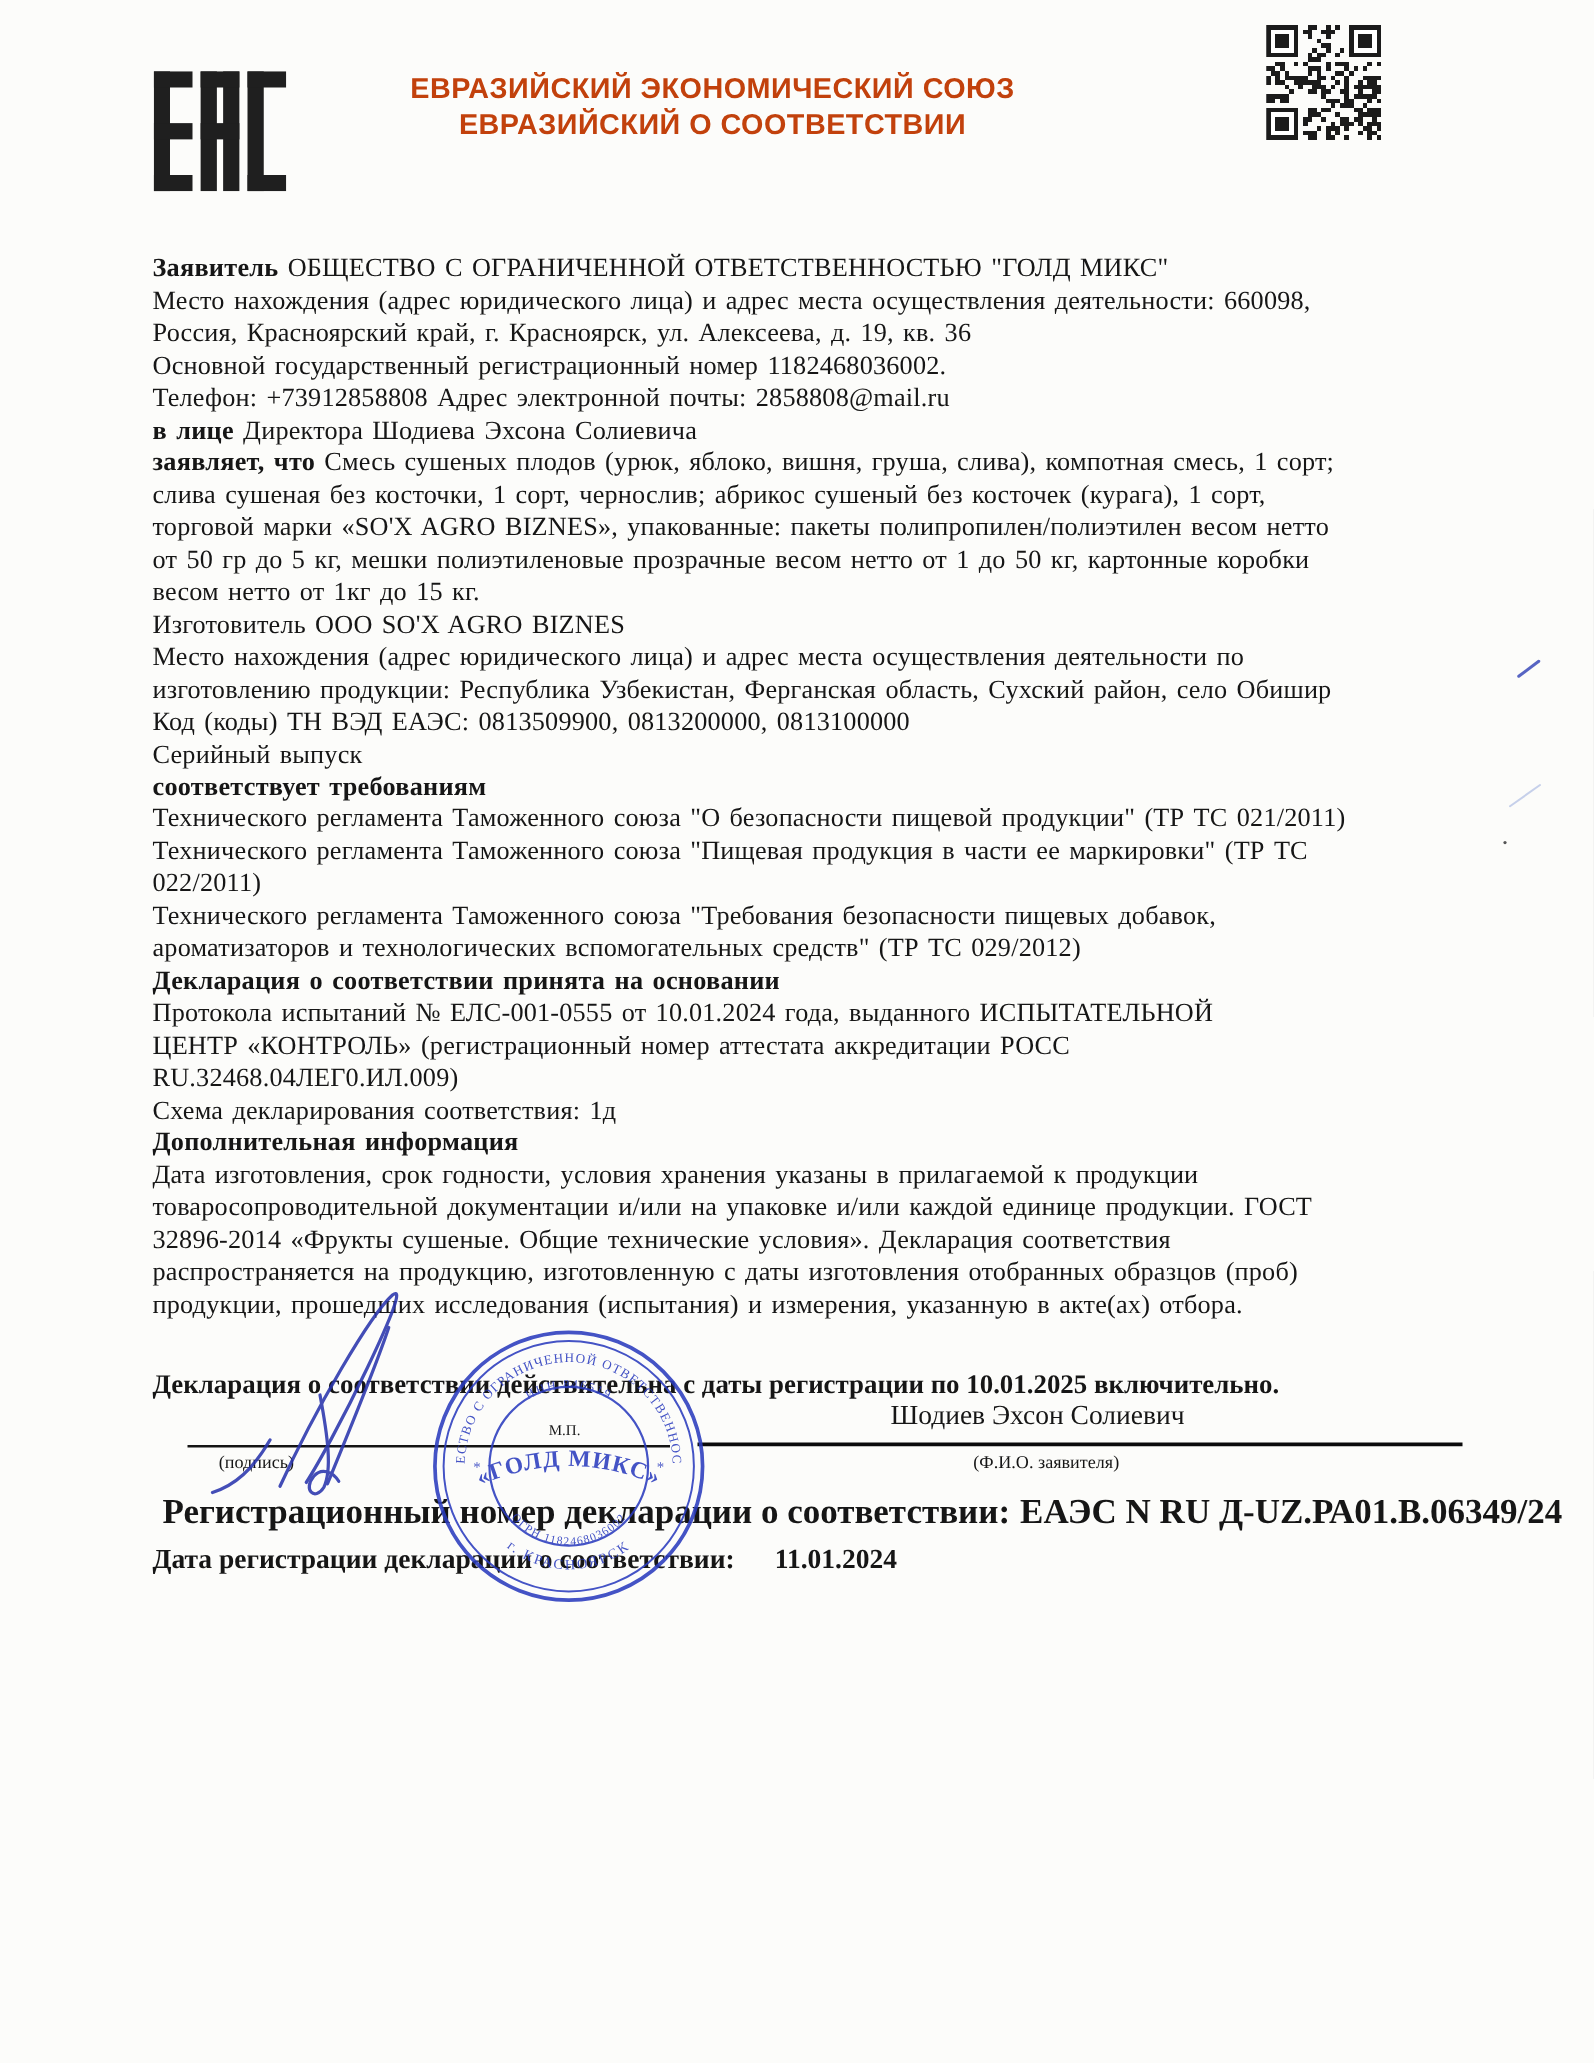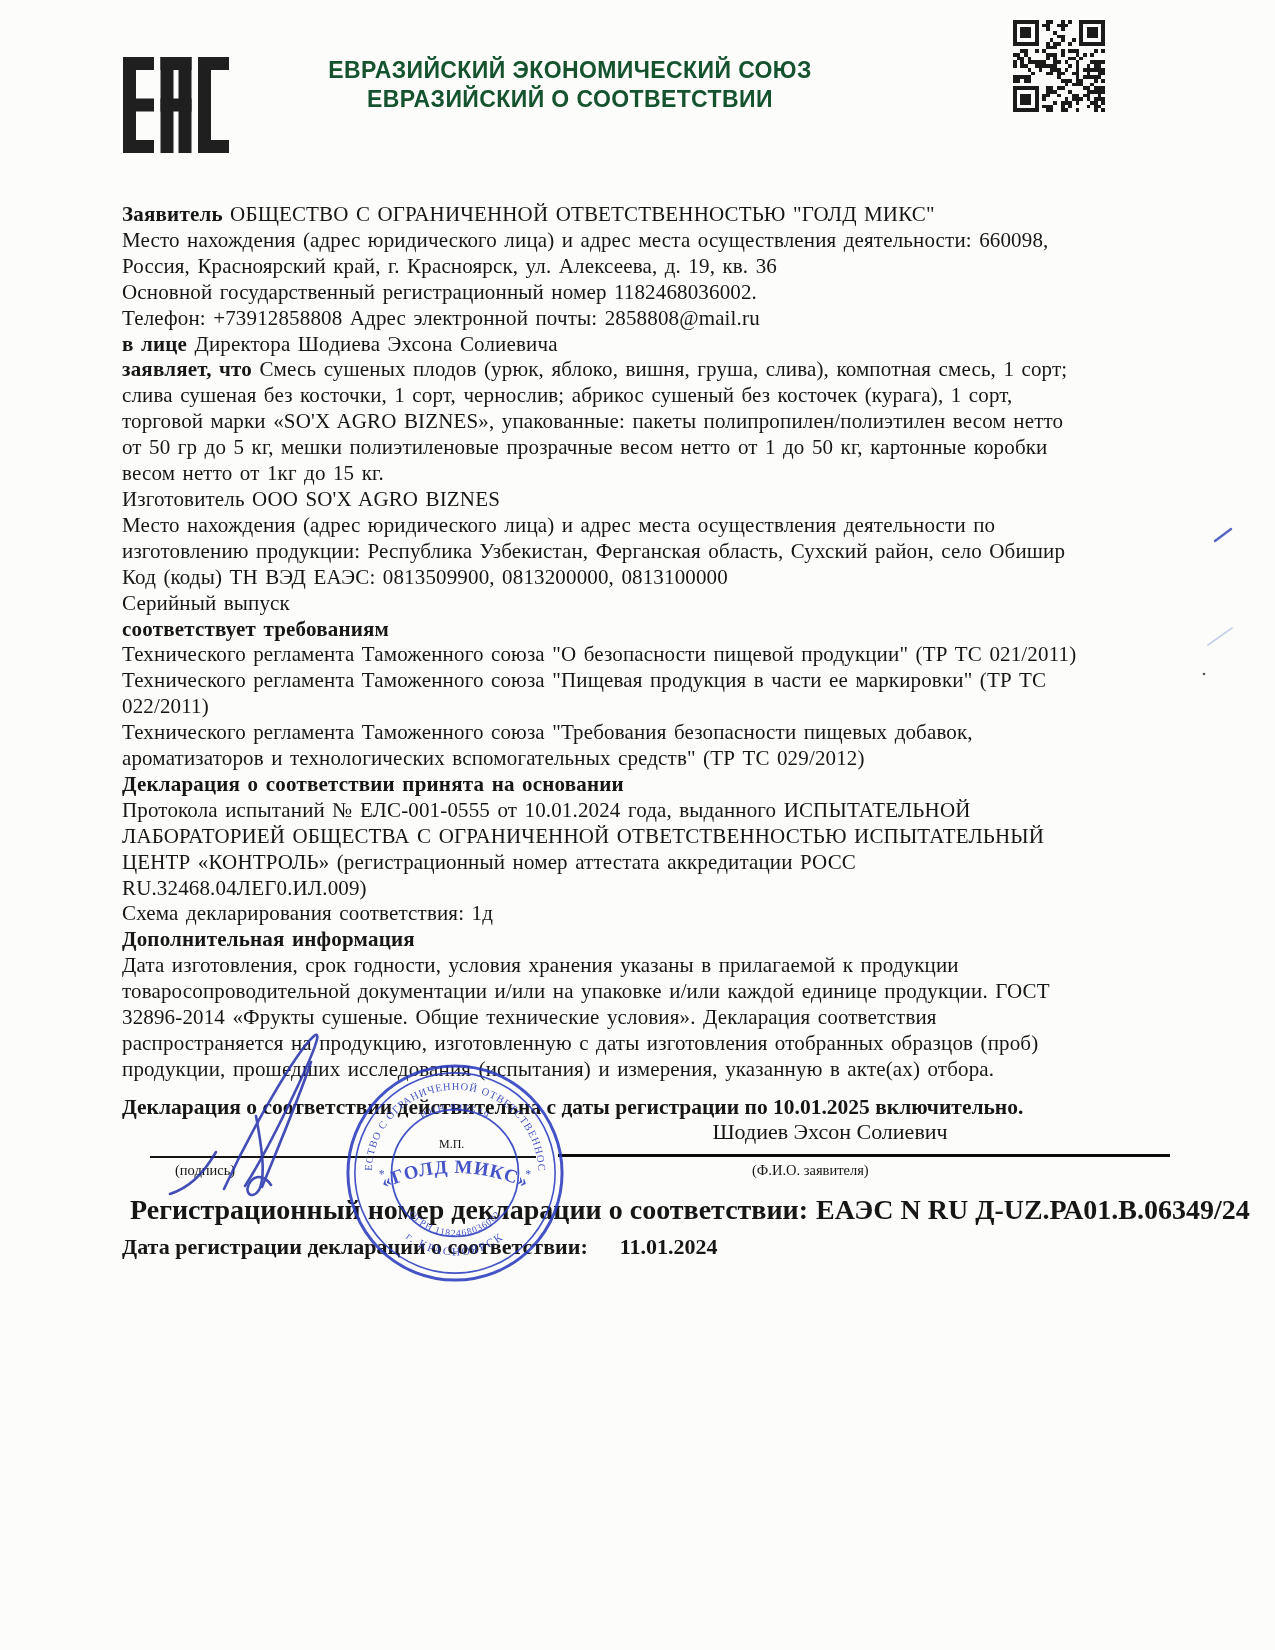--- a/index.html
+++ b/index.html
@@ -2,34 +2,34 @@
 <html><head>
 <meta charset="utf-8">
 <style>
   html,body{margin:0;padding:0;background:#e8e8e6;}
   .page{position:relative;width:1275px;height:1650px;margin:0 auto;background:#fcfcfa;overflow:hidden;
         font-family:"Liberation Serif","DejaVu Serif",serif;color:#161616;}
   .abs{position:absolute;}
   
   .doc-title{left:265px;top:56px;width:610px;text-align:center;
              font-family:"Liberation Sans","DejaVu Sans",sans-serif;font-weight:bold;
-             font-size:23px;line-height:29px;color:#14532d;letter-spacing:.4px;}
+             font-size:23px;line-height:29px;color:#c2410c;letter-spacing:.4px;}
   
   .doc-body{left:122px;top:202px;width:1060px;font-size:21px;line-height:25.9px;
             letter-spacing:.15px;word-spacing:2px;}
   .doc-body .line{white-space:nowrap;}
   .doc-body b{letter-spacing:.2px;}
   .validity{left:122px;top:1095px;font-size:21.5px;font-weight:bold;white-space:nowrap;}
   
   .fio-name{left:660px;top:1119px;width:340px;text-align:center;font-size:22px;}
   .mp-label{left:395px;top:1137px;font-size:12px;margin-left:44px;}
   .sig-line{left:150px;top:1156px;width:386px;height:2px;background:#141414;}
   .fio-line{left:558px;top:1154px;width:612px;height:2.5px;background:#0b0b0b;}
   .sig-caption{left:175px;top:1162px;width:140px;font-size:14.5px;}
-  .fio-caption{left:752px;top:1162px;width:170px;font-size:14.5px;}
+  .fio-caption{left:752px;top:1162px;width:170px;text-align:center;font-size:14.5px;}
   
   .reg-line{left:130px;top:1194px;font-size:28px;font-weight:bold;white-space:nowrap;}
   .date-line{left:122px;top:1234px;font-size:22px;font-weight:bold;white-space:nowrap;}
   .reg-line .val{margin-left:8px;}
   .date-line .val{margin-left:32px;}
   
   .stamp-svg{left:341px;top:1059px;opacity:.88;}
   .ink-svg{left:0;top:0;pointer-events:none;}
   .qr-box{left:1013px;top:20px;}
 </style>
@@ -284,21 +284,20 @@
       <div class="line"><span>Код (коды) ТН ВЭД ЕАЭС: 0813509900, 0813200000, 0813100000</span></div>
       <div class="line"><span>Серийный выпуск</span></div>
       <div class="line"><b>соответствует требованиям</b></div>
       <div class="line"><span>Технического регламента Таможенного союза "О безопасности пищевой продукции" (ТР ТС 021/2011)</span></div>
       <div class="line"><span>Технического регламента Таможенного союза "Пищевая продукция в части ее маркировки" (ТР ТС</span></div>
       <div class="line"><span>022/2011)</span></div>
       <div class="line"><span>Технического регламента Таможенного союза "Требования безопасности пищевых добавок,</span></div>
       <div class="line"><span>ароматизаторов и технологических вспомогательных средств" (ТР ТС 029/2012)</span></div>
       <div class="line"><b>Декларация о соответствии принята на основании</b></div>
       <div class="line"><span>Протокола испытаний № ЕЛС-001-0555 от 10.01.2024 года, выданного ИСПЫТАТЕЛЬНОЙ</span></div>
-      <div class="line"><span>ЛАБОРАТОРИЕЙ  ОБЩЕСТВА С ОГРАНИЧЕННОЙ  ОТВЕТСТВЕННОСТЬЮ ИСПЫТАТЕЛЬНЫЙ</span></div>
       <div class="line"><span>ЦЕНТР «КОНТРОЛЬ»  (регистрационный номер аттестата аккредитации РОСС</span></div>
       <div class="line"><span>RU.32468.04ЛЕГ0.ИЛ.009)</span></div>
       <div class="line"><span>Схема декларирования соответствия: 1д</span></div>
       <div class="line"><b>Дополнительная информация</b></div>
       <div class="line"><span>Дата изготовления, срок годности, условия хранения указаны в прилагаемой к продукции</span></div>
       <div class="line"><span>товаросопроводительной документации и/или на упаковке и/или каждой единице продукции. ГОСТ</span></div>
       <div class="line"><span>32896-2014 «Фрукты сушеные. Общие технические условия». Декларация соответствия</span></div>
       <div class="line"><span>распространяется на продукцию, изготовленную с даты изготовления отобранных образцов (проб)</span></div>
       <div class="line"><span>продукции, прошедших исследования (испытания) и измерения, указанную в акте(ах) отбора.</span></div>
     </div>

